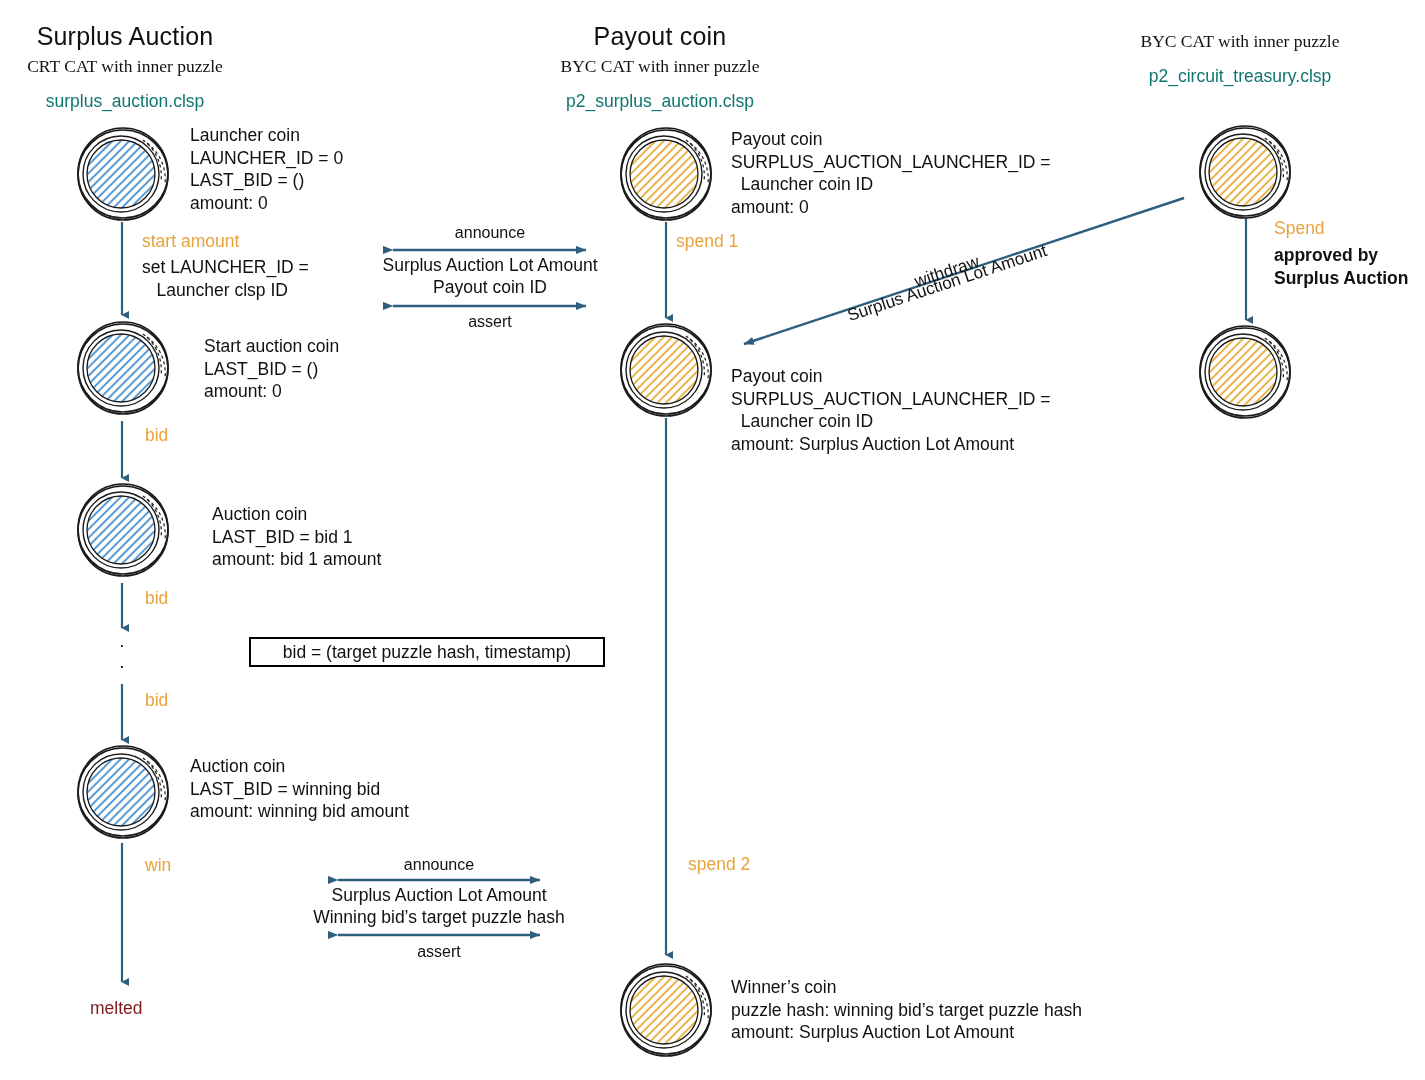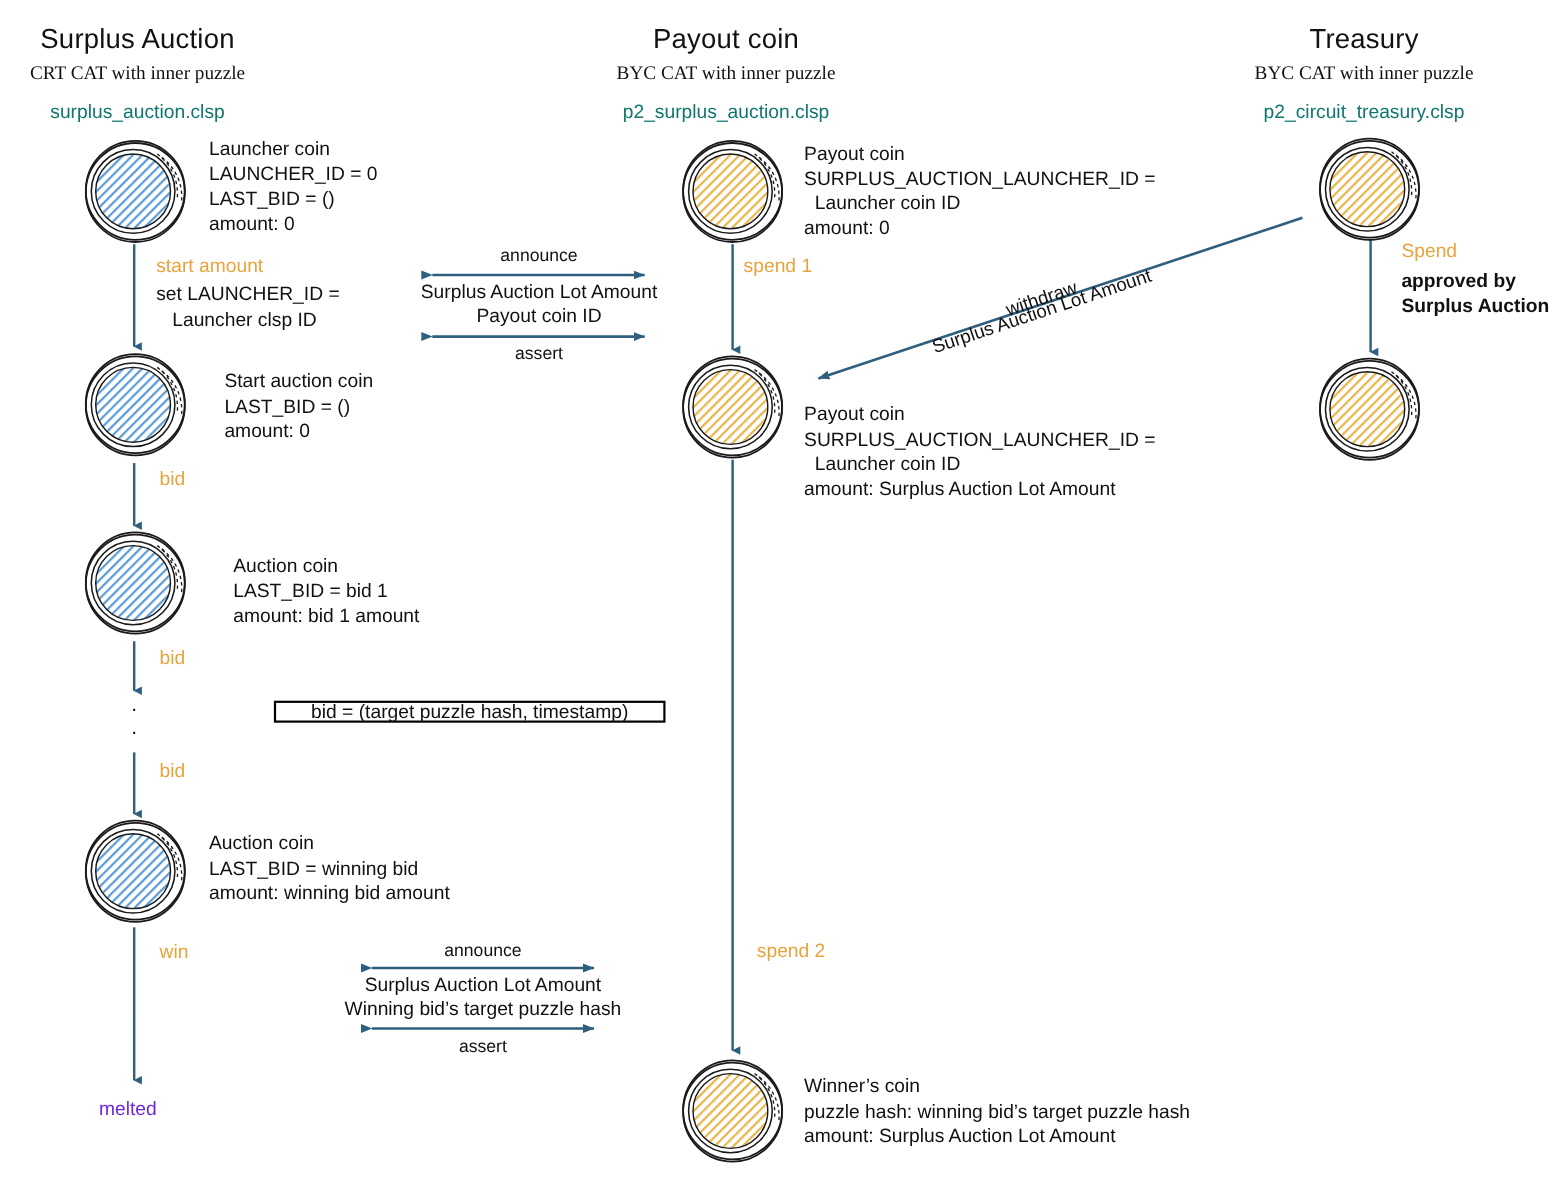--- a/index.html
+++ b/index.html
@@ -128,21 +128,21 @@
     position: absolute;
     font-size: 19px;
     color: #111111;
     line-height: 21px;
     text-align: center;
   }
 
   .melted {
     position: absolute;
     font-size: 17.5px;
-    color: #6d28d9;
+    color: #7f1d1d;
     white-space: nowrap;
   }
 </style>
 </head>
 <body>
 
 <div id="canvas">
 
   <svg id="wires" viewBox="0 0 1425 1080">
     <defs>
@@ -191,21 +191,20 @@
     <div class="col-file">surplus_auction.clsp</div>
   </div>
 
   <div class="col-header" style="left:535px; top:24px; width:250px;">
     <div class="col-title">Payout coin</div>
     <div class="col-sub">BYC CAT with inner puzzle</div>
     <div class="col-file">p2_surplus_auction.clsp</div>
   </div>
 
   <div class="col-header" style="left:1115px; top:24px; width:250px;">
-    <div class="col-title">Treasury</div>
     <div class="col-sub">BYC CAT with inner puzzle</div>
     <div class="col-file">p2_circuit_treasury.clsp</div>
   </div>
 
   <div class="coin" style="left:75px; top:126px;">
     <svg width="96" height="96" viewBox="0 0 96 96">
       <circle cx="48" cy="49" r="45" fill="#ffffff" stroke="#1a1a1a" stroke-width="1.6"></circle>
       <circle cx="48" cy="47" r="45" fill="none" stroke="#1a1a1a" stroke-width="1.6"></circle>
       <circle cx="46" cy="48" r="38" fill="none" stroke="#1a1a1a" stroke-width="1.4"></circle>
       <circle cx="46" cy="48" r="34" fill="url(#hatchBlue)" stroke="#1a1a1a" stroke-width="1.3"></circle>
@@ -353,19 +352,19 @@
   <div class="exch-label" style="left:390px; top:313px; width:200px;">assert</div>
 
   <div class="exch-label" style="left:339px; top:856px; width:200px;">announce</div>
   <div class="exch-payload" style="left:299px; top:884px; width:280px;">Surplus Auction Lot Amount
 Winning bid’s target puzzle hash</div>
   <div class="exch-label" style="left:339px; top:943px; width:200px;">assert</div>
 
   <div class="diag-label" style="left:912px; top:273px; transform: rotate(-18.4deg);">withdraw</div>
   <div class="diag-label" style="left:845px; top:307px; transform: rotate(-18.4deg);">Surplus Auction Lot Amount</div>
 
-  <div class="defbox" style="left:249px; top:637px; width:356px; height:20px;">
+  <div class="defbox" style="left:249px; top:637px; width:356px; height:30px;">
     <span>bid = (target puzzle hash, timestamp)</span>
   </div>
 
   <div class="melted" style="left:90px; top:998px;">melted</div>
 
 </div>
 
 </body></html>

